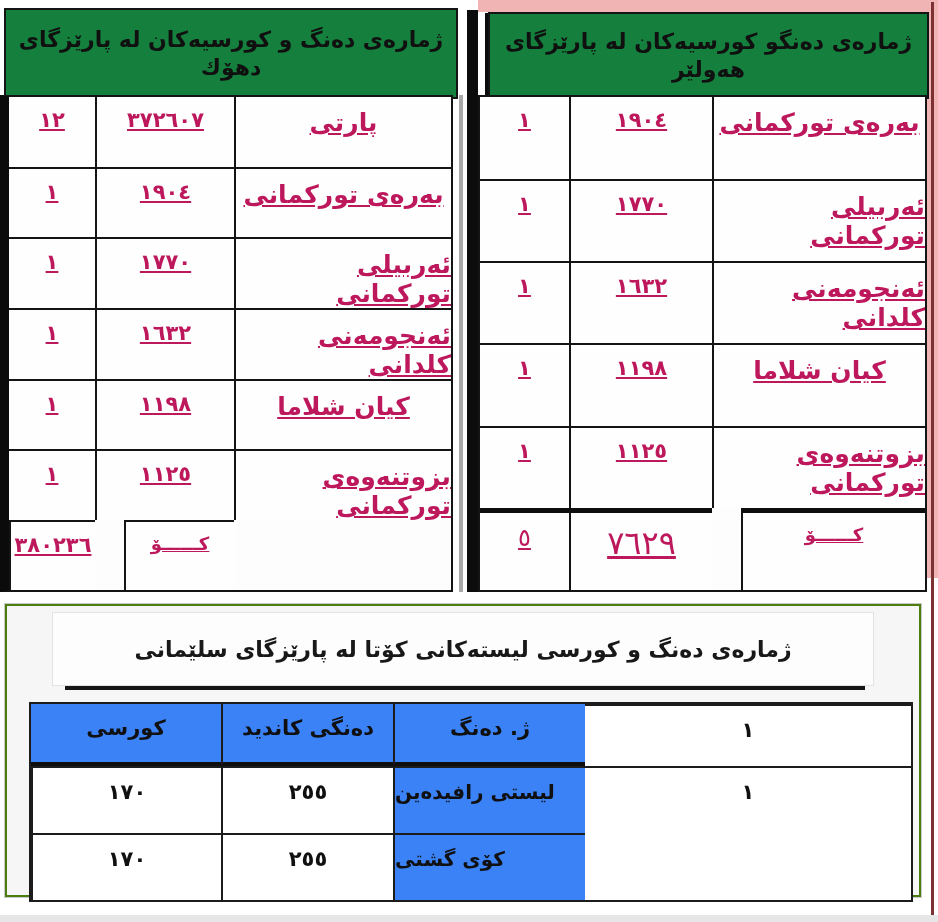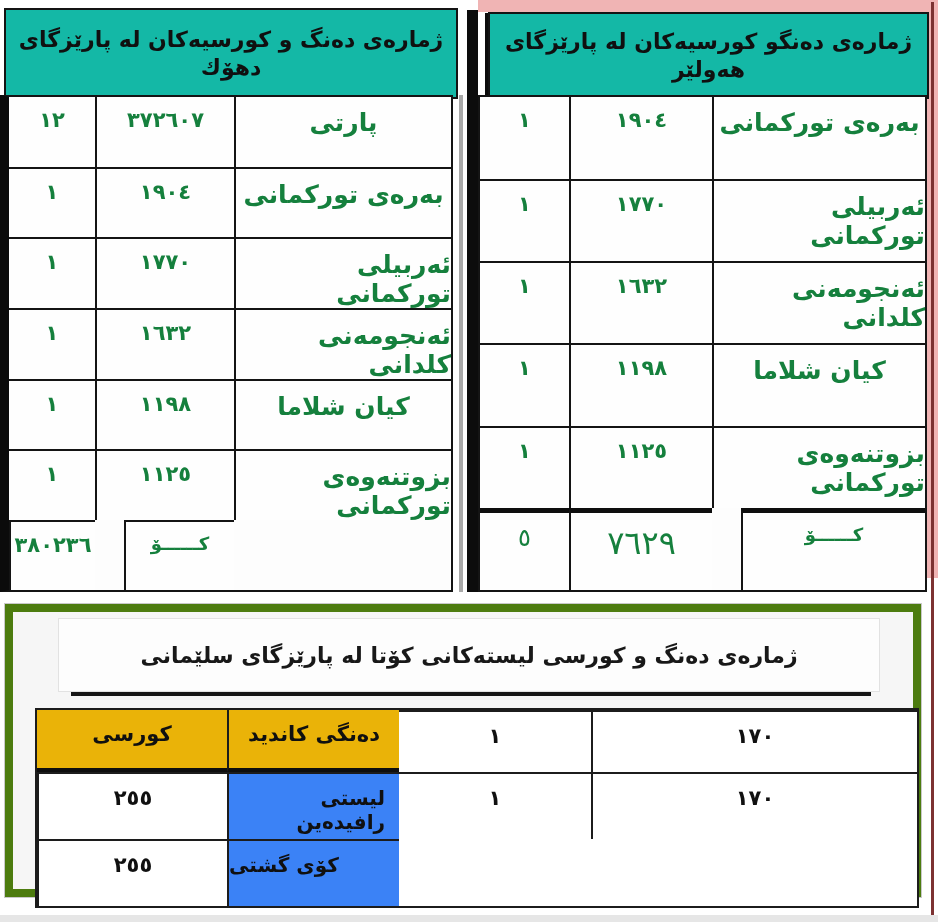--- a/index.html
+++ b/index.html
@@ -6,38 +6,39 @@
   body{
     font-family:"DejaVu Sans", sans-serif;
     background:#ffffff;
     width:938px;height:922px;
     position:relative;overflow:hidden;
   }
   .abs{position:absolute;}
 
   
   .hdr-box{
-    background:#14b8a6;
+    background:#15803d;
     border:2px solid #141414;
     display:flex;align-items:center;justify-content:center;
     font-weight:700;font-size:22px;color:#101010;
     text-align:center;line-height:1.25;
   }
   .grid-body{
     background:#fdfdfd;
     border:2px solid #141414;
     display:grid;
     box-sizing:border-box;
   }
   .cell{
     display:flex;justify-content:center;align-items:flex-start;
     padding-top:11px;box-sizing:border-box;
-    font-weight:700;color:#15803d;
+    font-weight:700;color:#be185d;
     border-left:2px solid #141414;border-top:2px solid #141414;
     background:#fefefe;
+    text-decoration:underline;
   }
   .cell.first-col{border-left:none;}
   .cell.first-row{border-top:none;}
   .num{font-size:21px;letter-spacing:1px;}
   .nam{font-size:25px;}
   .total-lbl{font-size:18px;margin-left:29px;}
   .total-top{border-top:5px solid #0e0e0e;}
   .serif-num{
     font-family:"DejaVu Serif","DejaVu Sans",serif;
     font-weight:400;font-size:32px;letter-spacing:3px;
@@ -69,21 +70,21 @@
   #erbil-header{left:488px;top:12px;width:437px;height:83px;}
   #erbil-body{
     left:478px;top:95px;width:449px;height:497px;
     grid-template-columns:89px 143px 1fr;
     grid-template-rows:repeat(6,1fr);
   }
 
   
   #sulay-wrapper{
     left:5px;top:604px;width:916px;height:293px;
-    background:#f6f6f6;border:8px solid #4d7c0f;outline:1px solid #c9c9c9;
+    background:#f6f6f6;border:2px solid #4d7c0f;outline:1px solid #c9c9c9;
     box-sizing:border-box;
   }
   #sulay-title-box{
     left:45px;top:6px;width:820px;height:72px;
     background:#fdfdfd;border:1px solid #e2e2e2;
     display:flex;align-items:center;justify-content:center;
     font-weight:700;font-size:22px;color:#181818;text-align:center;
   }
   #sulay-underline{left:58px;top:80px;width:800px;height:4px;background:#161616;}
   #sulay-table{
@@ -95,21 +96,21 @@
     box-sizing:border-box;
   }
   .s-cell{
     display:flex;align-items:flex-start;justify-content:center;
     padding-top:12px;box-sizing:border-box;
     border-left:2px solid #1c1c1c;border-top:2px solid #1c1c1c;
     font-weight:700;color:#101010;background:#ffffff;
   }
   .s-cell.first-col{border-left:none;}
   .s-cell.first-row{border-top:none;}
-  .s-head{background:#eab308;font-size:21px;border-bottom:4px solid #0e0e0e;}
+  .s-head{background:#3b82f6;font-size:21px;border-bottom:4px solid #0e0e0e;}
   .s-list{background:#3b82f6;justify-content:flex-end;padding-right:14px;font-size:20px;}
   .s-num{font-size:21px;letter-spacing:1px;}
 </style>
 </head>
 <body>
 
 <div class="abs hdr-box" id="duhok-header" dir="rtl">ژماره‌ی ده‌نگ و كورسیه‌كان له پارێزگای دهۆك</div>
 
 <div class="abs grid-body" id="duhok-body">
   <div class="cell num first-col first-row">١٢</div>
@@ -177,20 +178,21 @@
 </div>
 
 <div class="abs" id="sulay-wrapper">
   <div class="abs" id="sulay-title-box" dir="rtl">ژماره‌ی ده‌نگ و كورسی لیسته‌كانی كۆتا له  پارێزگای سلێمانی</div>
   <div class="abs" id="sulay-underline"></div>
 
   <div class="abs" id="sulay-table">
 
     <div class="s-cell s-head first-col first-row" dir="rtl">كورسی</div>
     <div class="s-cell s-head first-row" dir="rtl">ده‌نگی كاندید</div>
+    <div class="s-cell s-head first-row" dir="rtl">ژ. ده‌نگ</div>
 
     <div class="s-cell s-num first-col">١</div>
     <div class="s-cell s-num">١٧٠</div>
     <div class="s-cell s-num">٢٥٥</div>
     <div class="s-cell s-list" dir="rtl">لیستی رافیده‌ین</div>
 
     <div class="s-cell s-num first-col">١</div>
     <div class="s-cell s-num">١٧٠</div>
     <div class="s-cell s-num">٢٥٥</div>
     <div class="s-cell s-list" dir="rtl">كۆی گشتی</div>

